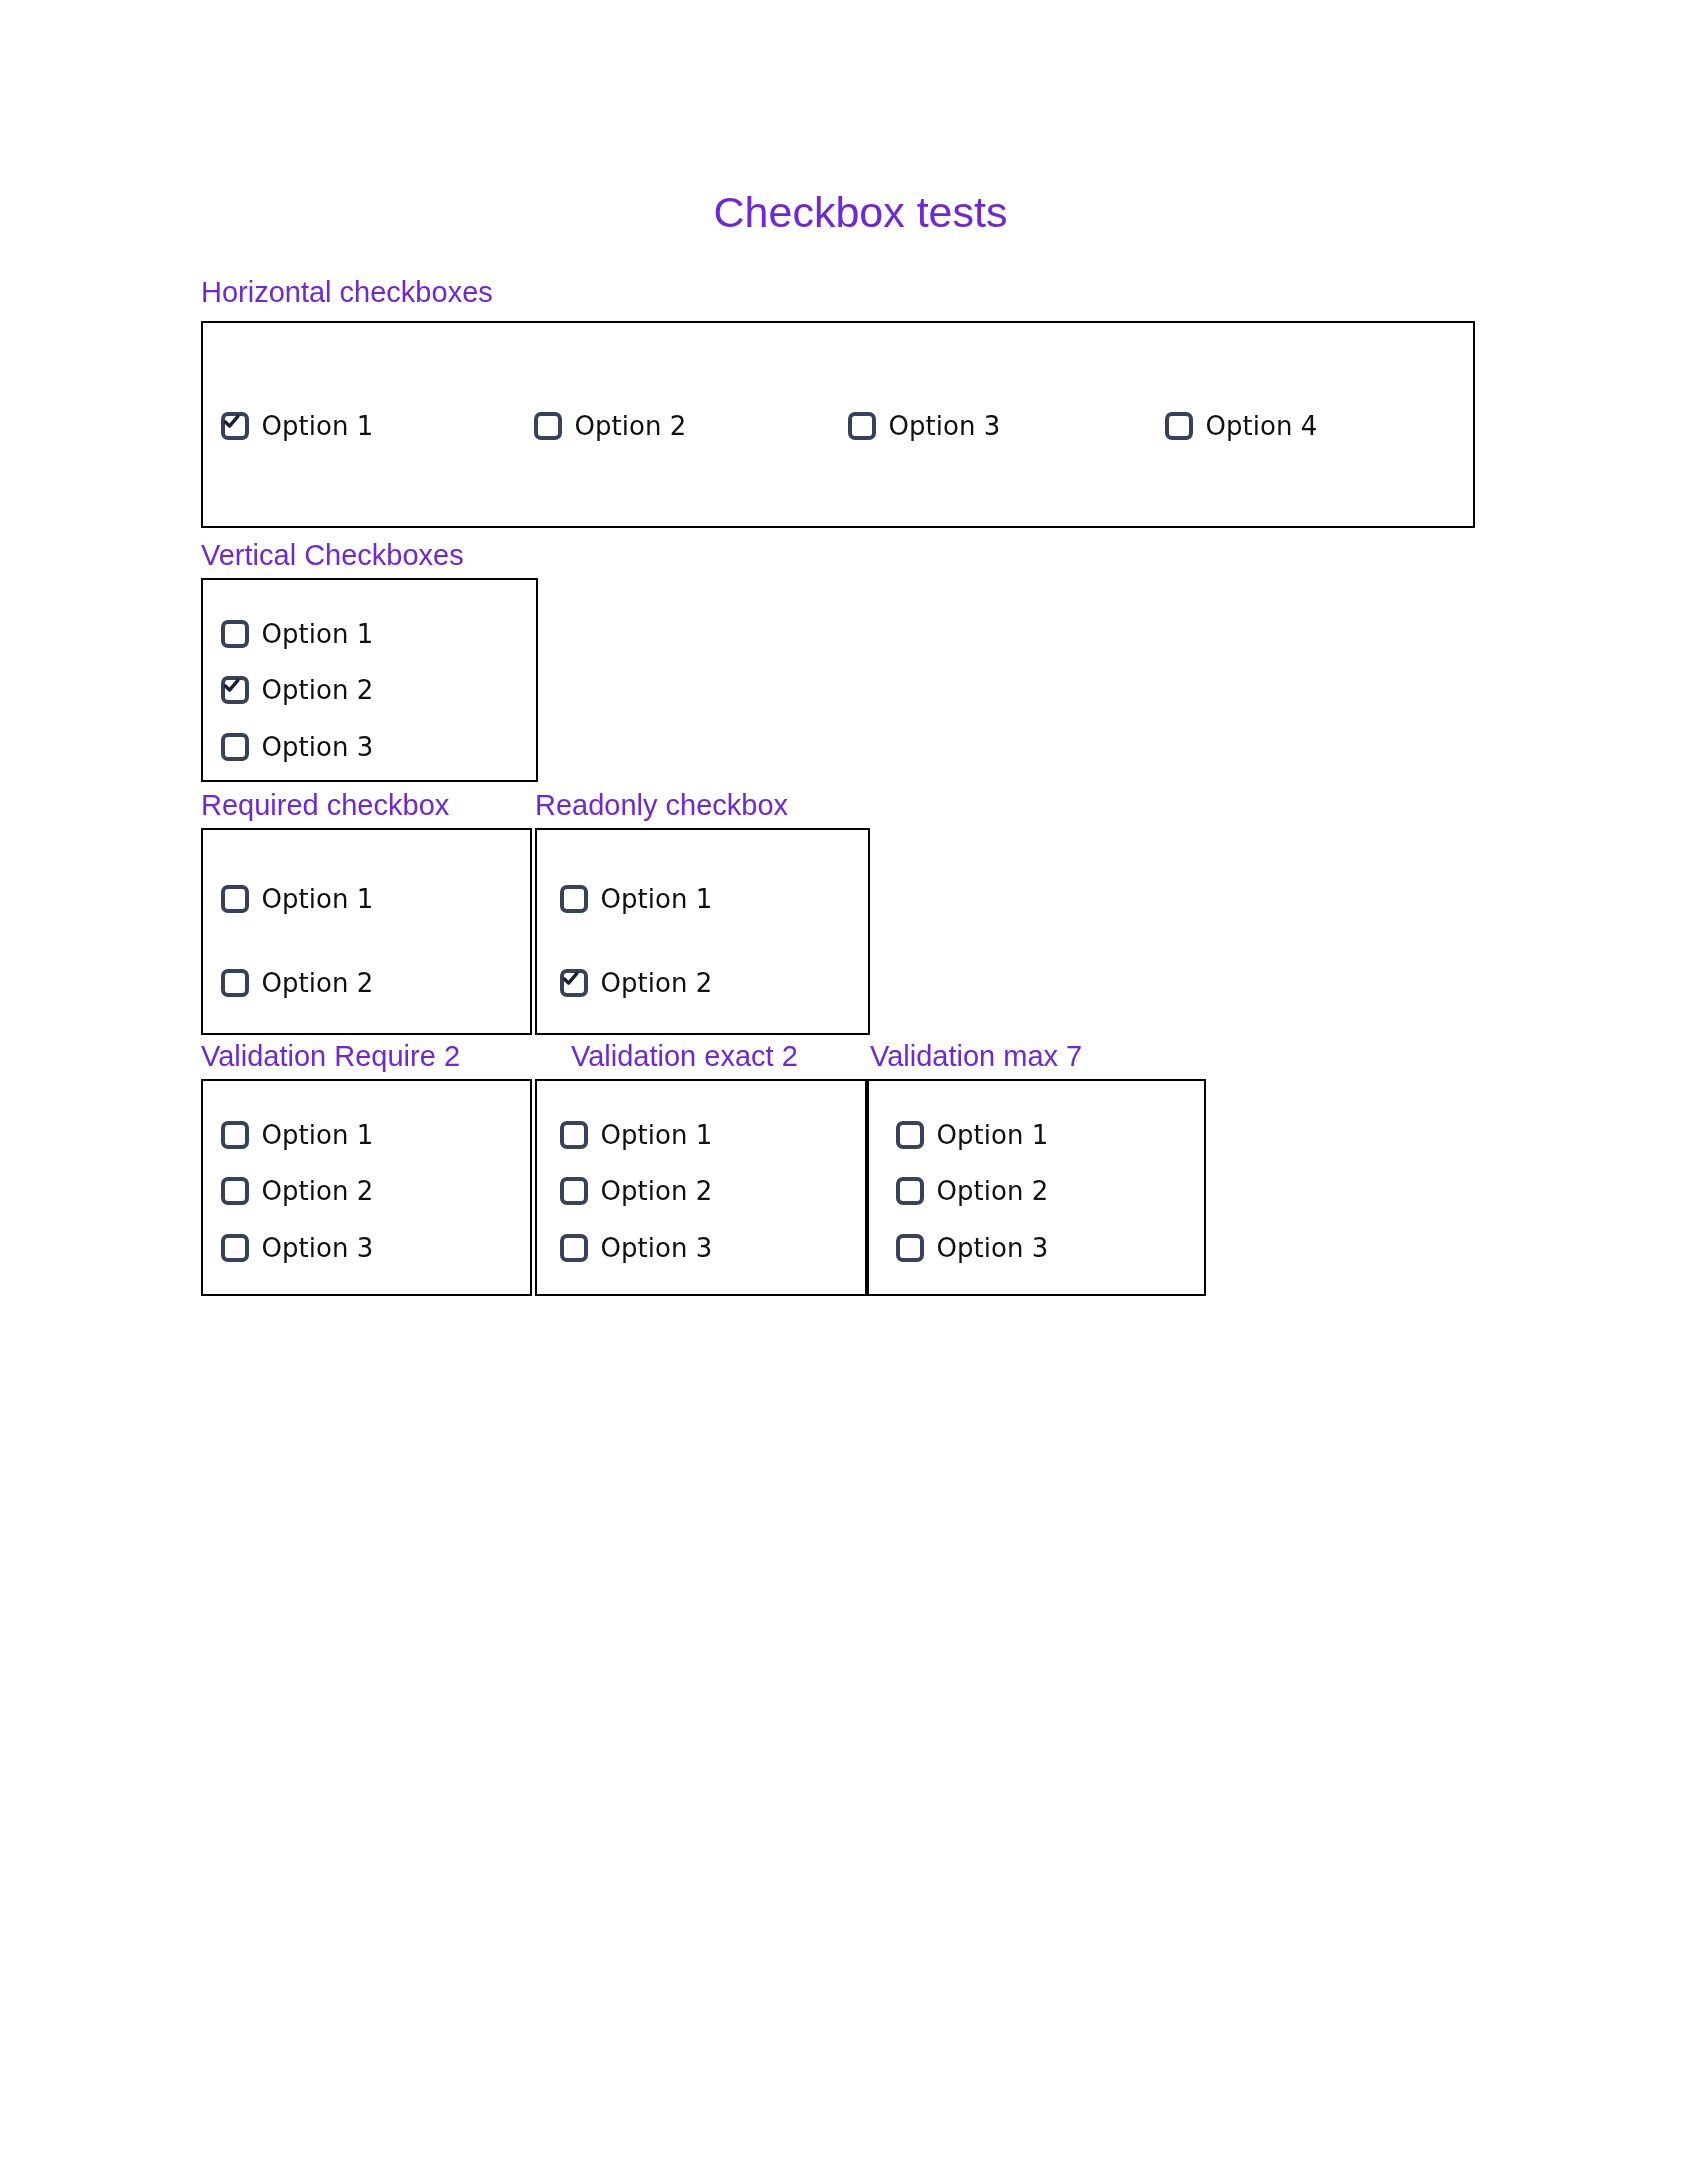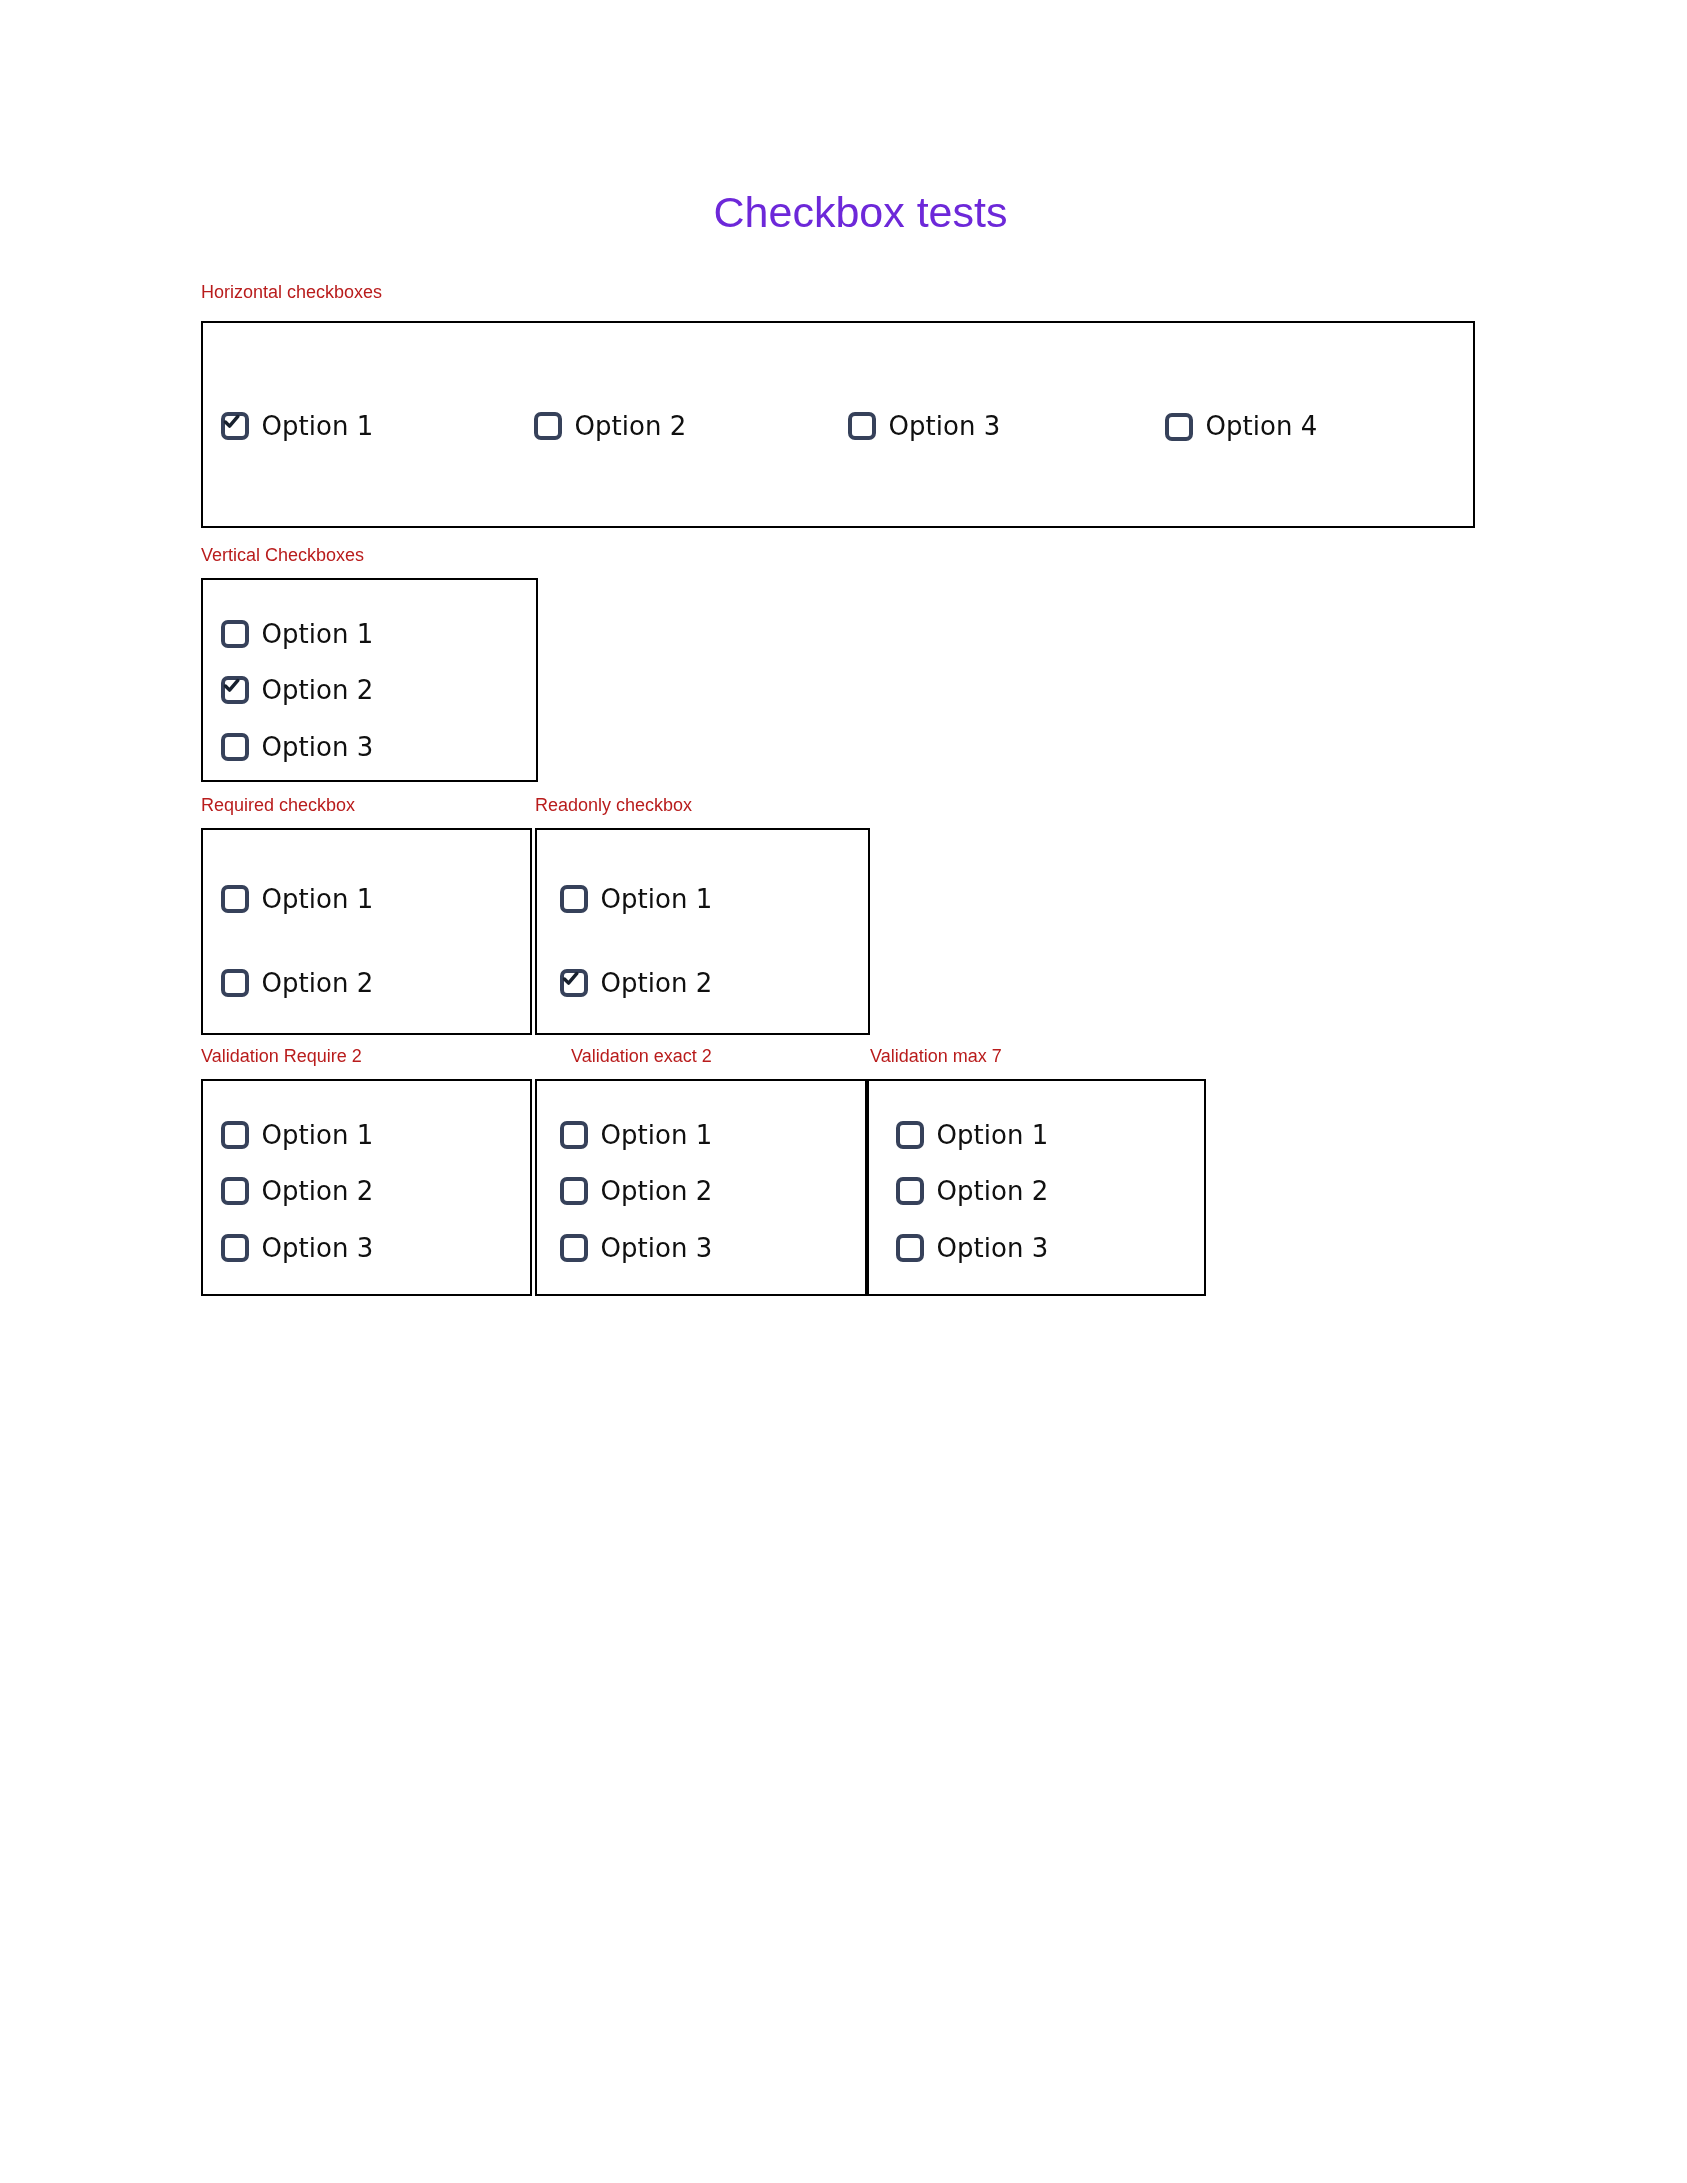--- a/index.html
+++ b/index.html
@@ -37,24 +37,24 @@
     line-height: 50px;
     color: #6d28d9;
     letter-spacing: 0px;
     padding-left: 17px;
   }
 
   
   .section-heading {
     position: absolute;
     font-family: "Liberation Sans", sans-serif;
-    font-size: 18px;
+    font-size: 29px;
     font-weight: 400;
     line-height: 29px;
-    color: #b91c1c;
+    color: #6d28d9;
     white-space: nowrap;
   }
 
   
   .group-box {
     position: absolute;
     box-sizing: border-box;
     border: 2.1px solid #000000;
     background: #ffffff;
   }
@@ -123,21 +123,21 @@
     <span class="cb-label">Option 2</span>
   </label>
 
   <label class="cb-row" style="left:848px; top:411px;">
     <span class="cb-box unchecked">
       
     </span>
     <span class="cb-label">Option 3</span>
   </label>
 
-  <label class="cb-row" style="left:1165px; top:411px;align-items:flex-end;">
+  <label class="cb-row" style="left:1165px; top:411px;">
     <span class="cb-box unchecked">
       
     </span>
     <span class="cb-label">Option 4</span>
   </label>
 
   <div class="section-heading" style="left:201px; top:541px;">Vertical Checkboxes</div>
 
   <div class="group-box" style="left:201px; top:578px; width:337px; height:204px;"></div>
 

